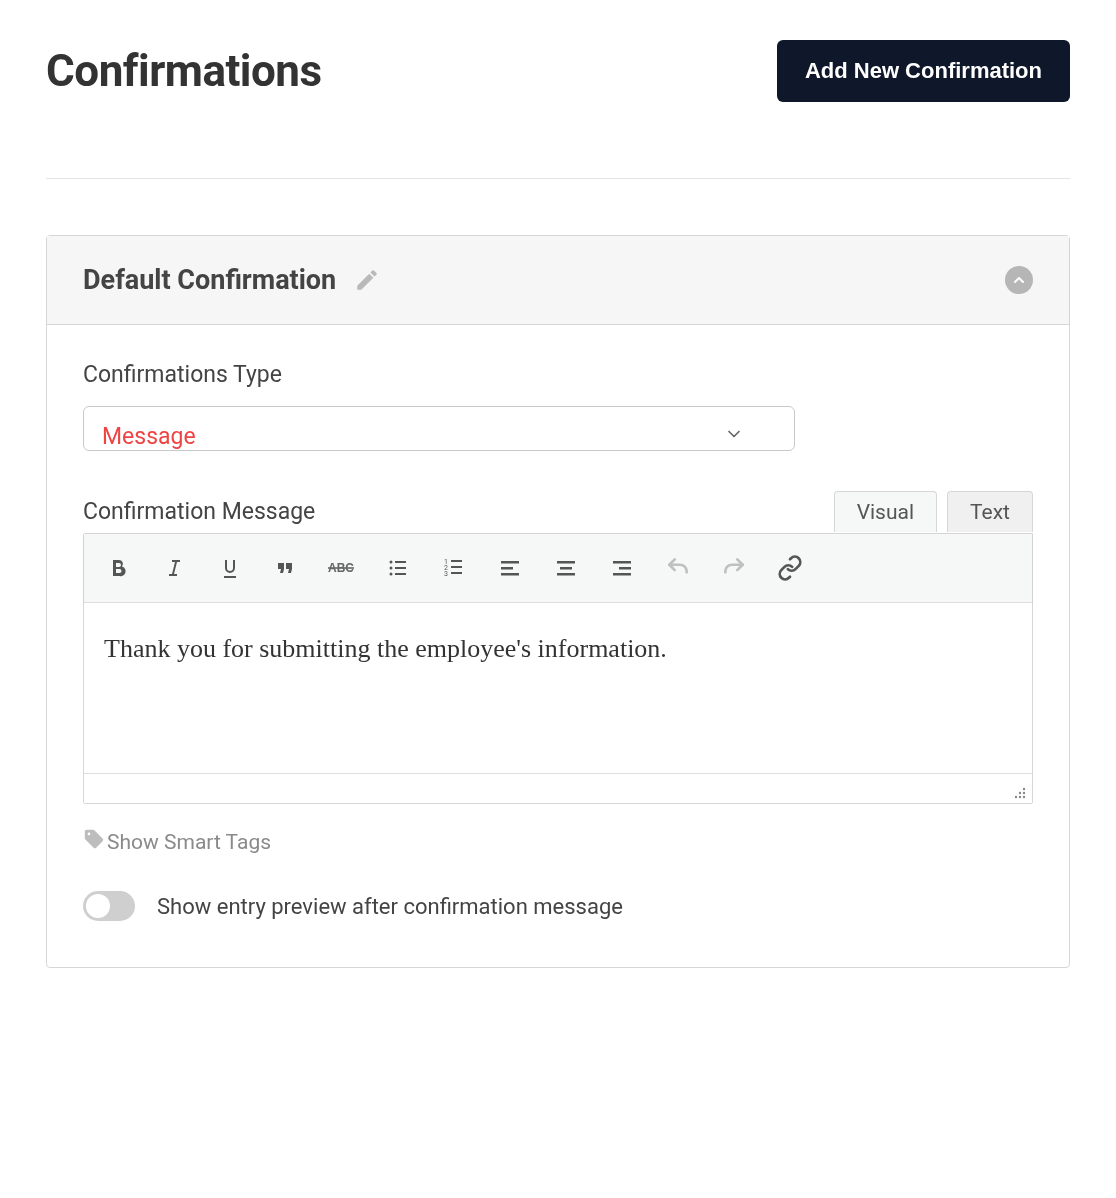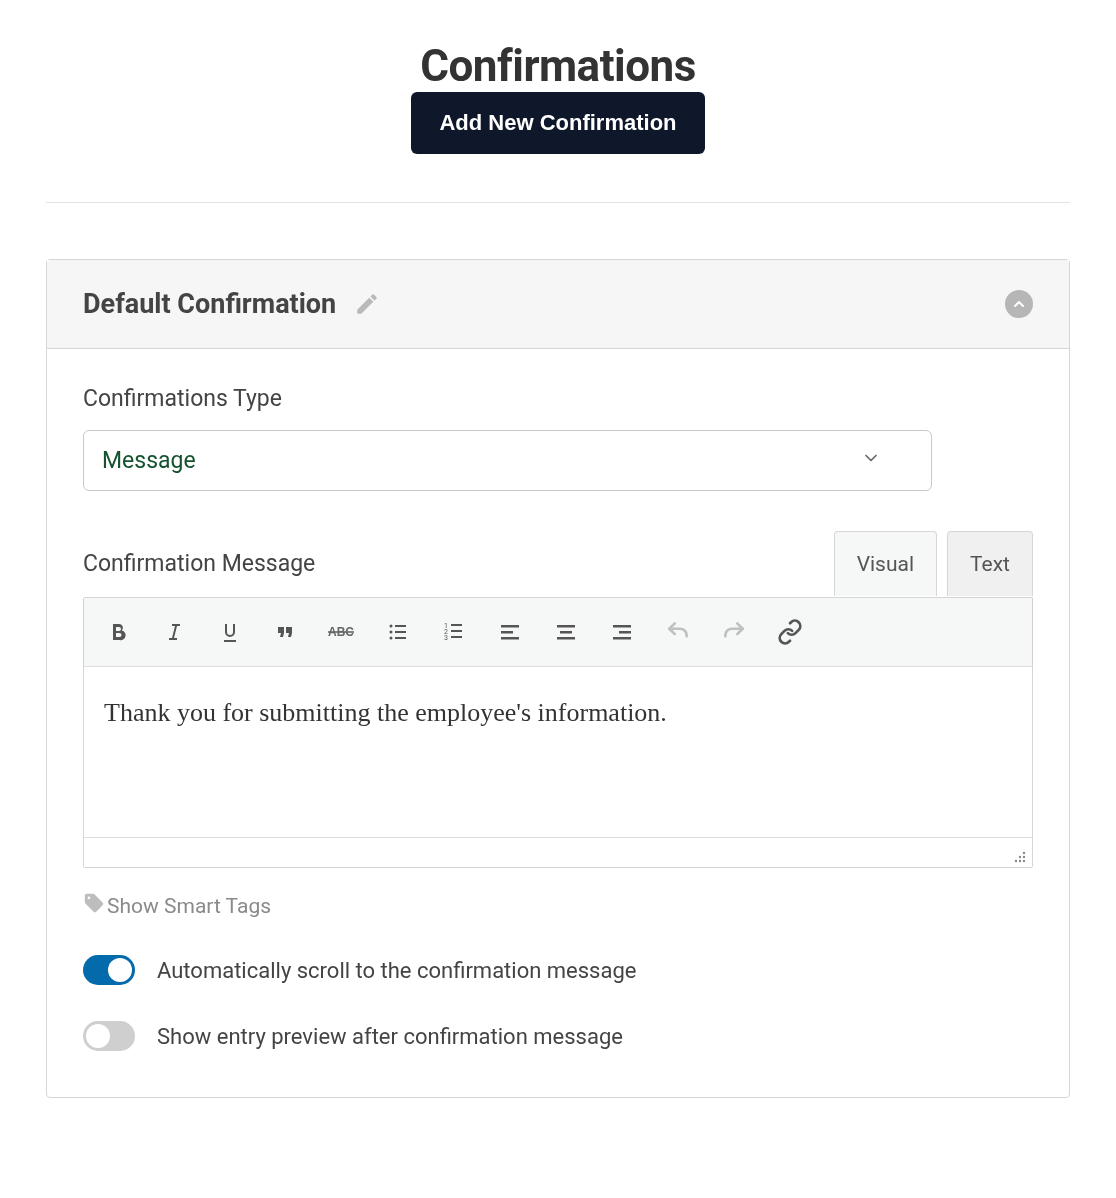--- a/index.html
+++ b/index.html
@@ -7,22 +7,21 @@
       font-family: -apple-system, BlinkMacSystemFont, "Segoe UI", Roboto, Helvetica, Arial, sans-serif;
       background: #fff;
       padding: 40px 46px 60px 46px;
       color: #333;
       width: 1116px;
     }
     .header-row {
       display: flex;
       justify-content: space-between;
       align-items: center;
-      margin-bottom: 48px;
-      flex-direction: column;
+      margin-bottom: 76px;
     }
     .page-title {
       font-size: 44px;
       font-weight: 700;
       color: #333;
       letter-spacing: -0.5px;
     }
     .add-button {
       background: #0f172a;
       color: #fff;
@@ -80,27 +79,27 @@
       font-size: 23px;
       color: #444;
       margin-bottom: 18px;
       font-weight: 400;
     }
     .select-wrap {
       position: relative;
       margin-bottom: 40px;
     }
     .select {
-      width: 849px;
+      width: 712px;
       max-width: 100%;
       border: 1px solid #c9c9c9;
       border-radius: 6px;
-      padding: 16px 50px 16px 18px;
+      padding: 16px 50px 0 18px;
       font-size: 23px;
-      color: #14532d;
+      color: #ef4444;
       background: #fff;
       cursor: pointer;
       display: flex;
       align-items: center;
       justify-content: space-between;
     }
     .select .chev { color:#666; }
     .editor-label-row {
       display: flex;
       justify-content: space-between;
@@ -109,21 +108,21 @@
     }
     .editor-section .field-label { margin-bottom: 0; }
     .tabs {
       display: flex;
       gap: 10px;
     }
     .tab {
       border: 1px solid #d6d6d6;
       border-bottom: none;
       background: #f0f0f0;
-      padding: 20px 22px;
+      padding: 8px 22px;
       font-size: 21px;
       color: #555;
       border-radius: 4px 4px 0 0;
       cursor: pointer;
     }
     .tab.active {
       background: #f6f7f7;
       border-color: #d6d6d6;
       position: relative;
       z-index: 2;
@@ -374,26 +373,20 @@
 
       <div class="smart-tags-row">
         <span>
           <svg width="22" height="22" viewBox="0 0 24 24" fill="#bdbdbd">
               <path d="M21.41 11.58l-9-9A2 2 0 0 0 11 2H4a2 2 0 0 0-2 2v7a2 2 0 0 0 .59 1.41l9 9a2 2 0 0 0 2.83 0l7-7a2 2 0 0 0 0-2.83zM6.5 8A1.5 1.5 0 1 1 8 6.5 1.5 1.5 0 0 1 6.5 8z"></path>
             </svg>
         </span>
         <span>Show Smart Tags</span>
       </div>
 
-      <div class="toggle-row">
-        <div class="toggle on">
-            <div class="knob"></div>
-          </div>
-        <span>Automatically scroll to the confirmation message</span>
-      </div>
 
       <div class="toggle-row">
         <div class="toggle off">
             <div class="knob"></div>
           </div>
         <span>Show entry preview after confirmation message</span>
       </div>
 
     </div>
   </div>

